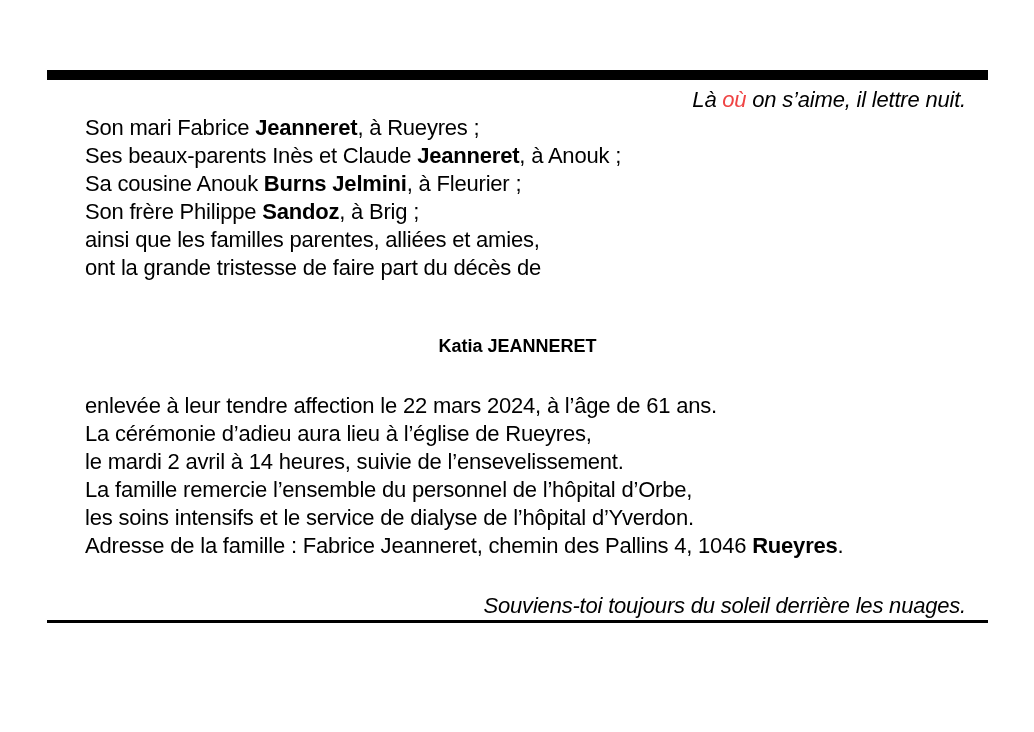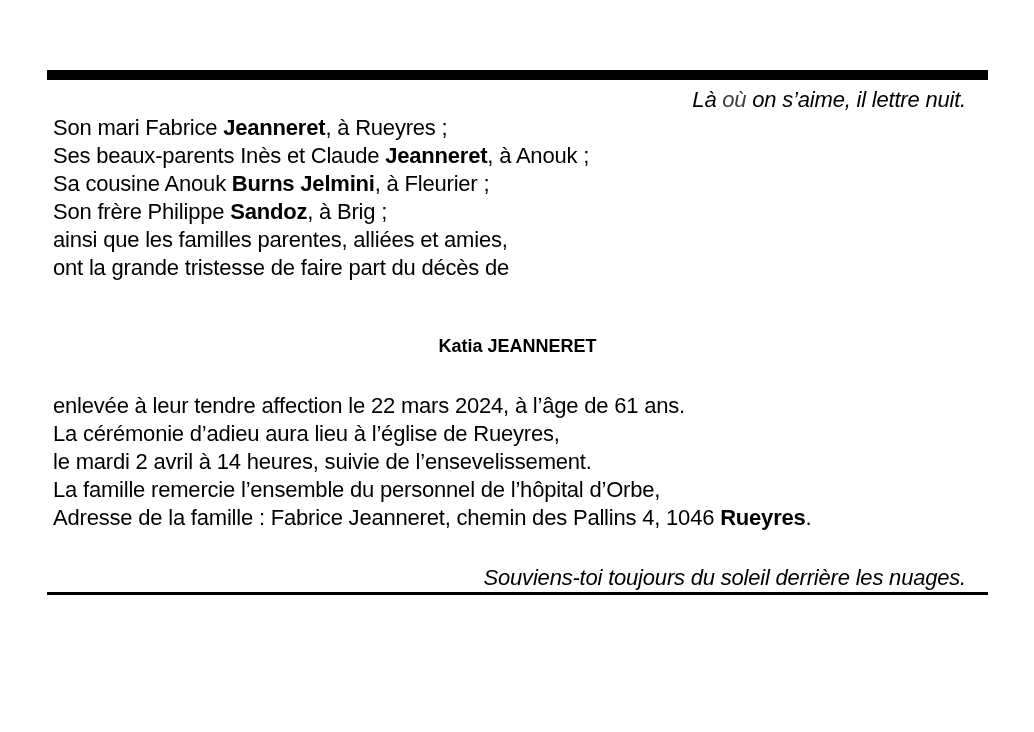--- a/index.html
+++ b/index.html
@@ -29,23 +29,24 @@
   .quote {
     font-style: italic;
     font-size: 22px;
     line-height: 28px;
     text-align: right;
     padding-right: 22px;
     letter-spacing: -0.2px;
   }
   .top-quote { margin-top: 6px; }
   .bottom-quote { margin-top: 32px; }
-  .muted { color: #404040; }
+  .muted { color: #ef4444; }
   .body-block {
     padding-left: 6px;
+    margin-left: 32px;
   }
   .details-block { margin-top: 28px; }
   .line {
     font-size: 22px;
     line-height: 28px;
     letter-spacing: -0.2px;
     white-space: pre-wrap;
   }
   .line b { font-weight: bold; }
   .name {
@@ -83,20 +84,21 @@
       <div class="line"><span>ont la grande tristesse de faire part du décès de</span><b></b><span></span></div>
     </div>
 
     <div class="name">Katia JEANNERET</div>
 
     <div class="body-block details-block">
       <div class="line"><span>enlevée à leur tendre affection le 22 mars 2024, à l’âge de 61 ans.</span><b></b><span></span></div>
       <div class="line"><span>La cérémonie d’adieu aura lieu à l’église de Rueyres,</span><b></b><span></span></div>
       <div class="line"><span>le mardi 2 avril à 14 heures, suivie de l’ensevelissement.</span><b></b><span></span></div>
       <div class="line"><span>La famille remercie l’ensemble du personnel de l’hôpital d’Orbe,</span><b></b><span></span></div>
+      <div class="line"><span>les soins intensifs et le service de dialyse de l’hôpital d’Yverdon.</span><b></b><span></span></div>
       <div class="line"><span>Adresse de la famille : Fabrice Jeanneret, chemin des Pallins 4, 1046 </span><b>Rueyres</b><span>.</span></div>
     </div>
 
     <div class="quote bottom-quote">Souviens-toi toujours du soleil derrière les nuages.</div>
 
 
     <div class="rule-bottom"></div>
 
   </div>
 </div>

